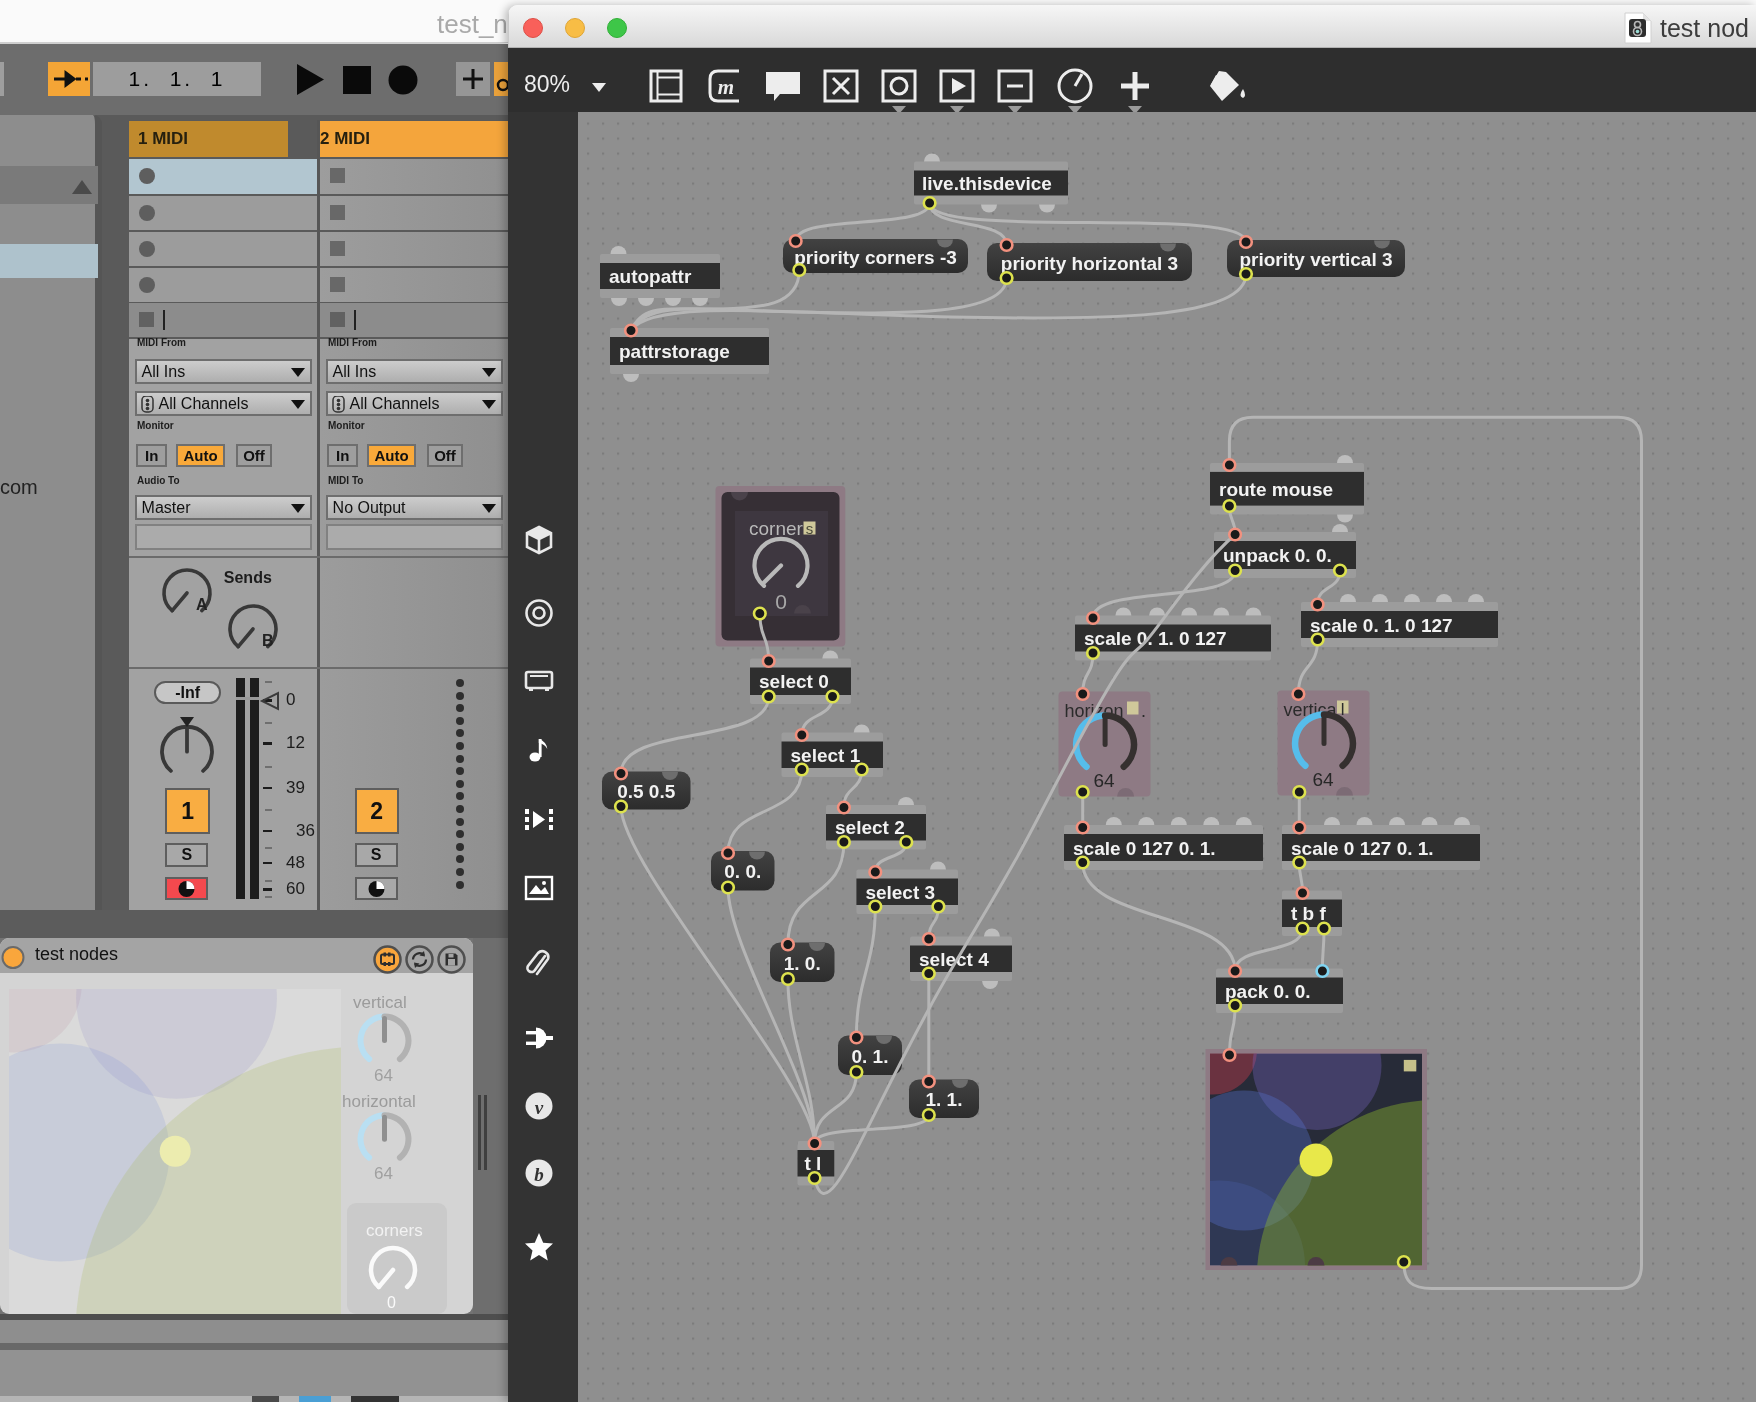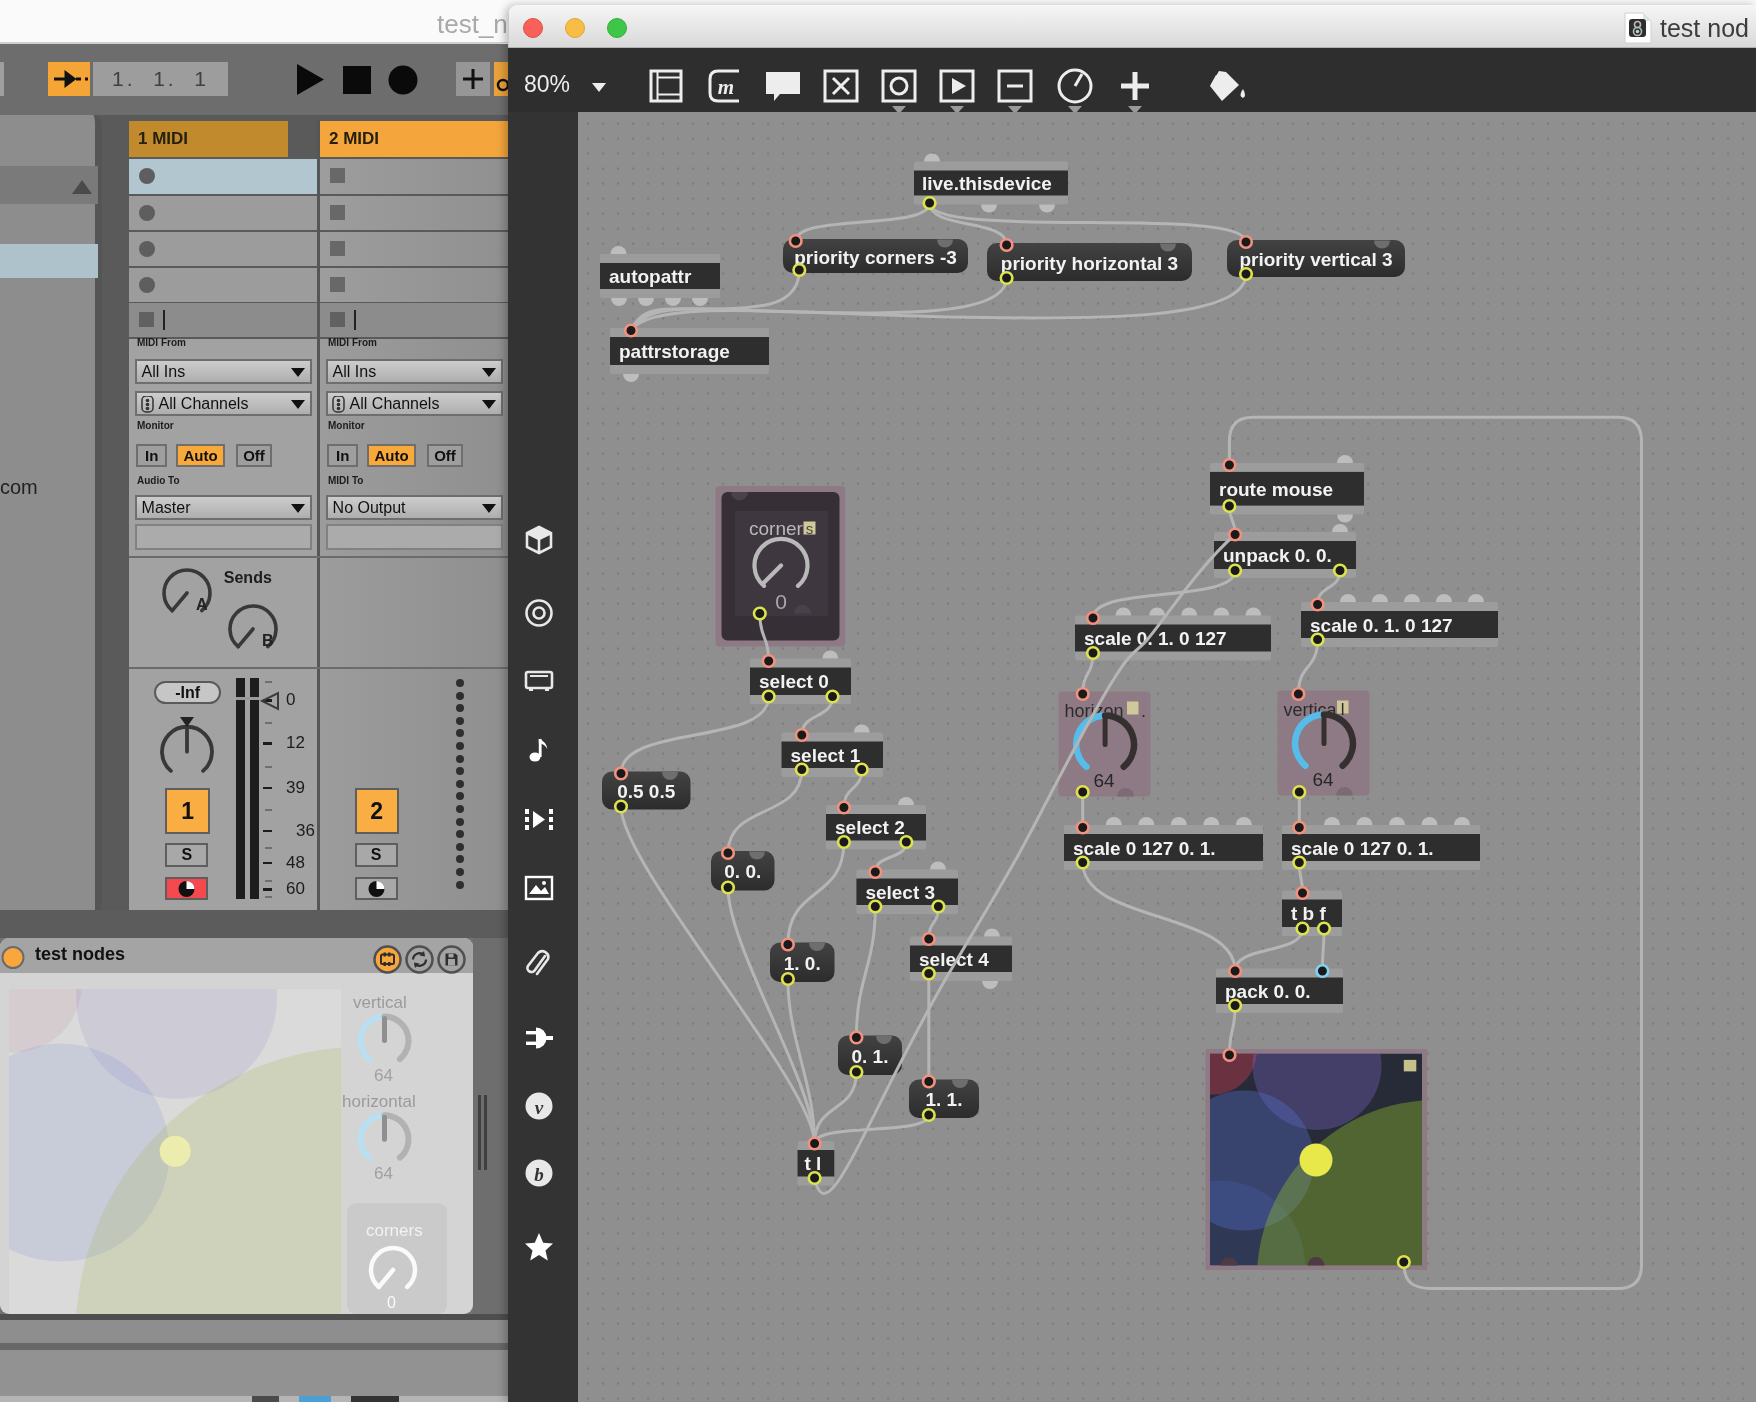--- a/index.html
+++ b/index.html
@@ -19,21 +19,21 @@
  <div class="abs" style="left:0;top:0;width:1756px;height:43px;background:#fafafa;border-bottom:1px solid #cfcfcf"></div>
  <div class="abs" style="left:437px;top:9px;font-size:26px;color:#a9a9a9">test_n</div>
 
  <div class="abs" style="left:0;top:44px;width:520px;height:71px;background:#6d6d6d"></div>
  <div class="abs" style="left:0;top:62px;width:4px;height:34px;background:#9e9e9e"></div>
  <div class="abs" style="left:47.5px;top:62px;width:42.5px;height:34px;background:#f4a536"></div>
  <svg class="abs" style="left:47.5px;top:62px" width="43" height="34">
       <path d="M6 17 L22 17 M18 11 L26 17 L18 23 Z" stroke="#111" stroke-width="3" fill="#111"></path>
       <path d="M28 17 L40 17" stroke="#111" stroke-width="3" stroke-dasharray="5 4"></path>
     </svg>
- <div class="abs" style="left:93px;top:62px;width:135px;height:34px;background:#9d9d9d;color:#404040;font-size:21px;line-height:34px;text-align:center;letter-spacing:3px">1.&nbsp;&nbsp;1.&nbsp;&nbsp;1</div>
+ <div class="abs" style="left:93px;top:62px;width:168px;height:34px;background:#9d9d9d;color:#000000;font-size:21px;line-height:34px;text-align:center;letter-spacing:3px">1.&nbsp;&nbsp;1.&nbsp;&nbsp;1</div>
  <svg class="abs" style="left:290px;top:60px" width="130" height="40">
   <path d="M7 4 L7 35 L34 19.5 Z" fill="#0a0a0a"></path>
   <rect x="53" y="6" width="28" height="28" fill="#0a0a0a"></rect>
   <circle cx="113" cy="20" r="14.5" fill="#0a0a0a"></circle>
  </svg>
  <div class="abs" style="left:456px;top:62px;width:34px;height:34px;background:#969696"></div>
  <svg class="abs" style="left:456px;top:62px" width="34" height="34">
       <path d="M17 7 L17 27 M7 17 L27 17" stroke="#111" stroke-width="3"></path>
     </svg>
  <div class="abs" style="left:493.5px;top:62px;width:14.5px;height:34px;background:#e9a13b"></div>
@@ -45,21 +45,21 @@
 
  <div class="abs" style="left:0;top:115px;width:102px;height:798px;background:#8d8d8d;border-right:7px solid #555;border-radius:0 9px 0 0"></div>
  <div class="abs" style="left:0;top:166px;width:98px;height:38px;background:#7a7a7a"></div>
  <svg class="abs" style="left:70px;top:178px" width="24" height="18">
       <path d="M12 2 L22 16 L2 16 Z" fill="#4a4a4a"></path>
     </svg>
  <div class="abs" style="left:0;top:244px;width:98px;height:34px;background:#aec2cc"></div>
  <div class="abs" style="left:0;top:476px;font-size:20px;color:#222">com</div>
 
  <div class="abs" style="left:129px;top:120.5px;width:159px;height:36px;background:#c08a2d;color:#26200f;font-weight:bold;font-size:17px;line-height:36px;padding-left:9px">1 MIDI</div>
- <div class="abs" style="left:320px;top:120.5px;width:188px;height:36px;background:#f4a53c;color:#26200f;font-weight:bold;font-size:17px;line-height:36px;padding-left:9px">2 MIDI</div>
+ <div class="abs" style="left:320px;top:120.5px;width:188px;height:36px;background:#f4a53c;color:#26200f;font-weight:bold;font-size:17px;line-height:36px;">2 MIDI</div>
 
  <div class="abs" style="left:129px;top:158.5px;width:188px;height:35px;background:#b2c6d0"></div>
  <div class="abs" style="left:320px;top:158.5px;width:188px;height:35px;background:linear-gradient(90deg,#9d9d9d,#909090)"></div>
  <div class="abs" style="left:139px;top:168.0px;width:16px;height:16px;border-radius:8px;background:#5e5e5e"></div>
  <div class="abs" style="left:330px;top:168.0px;width:15px;height:15px;background:#686868"></div>
  <div class="abs" style="left:129px;top:195.5px;width:188px;height:34px;background:#9c9c9c"></div>
  <div class="abs" style="left:320px;top:195.5px;width:188px;height:34px;background:linear-gradient(90deg,#9d9d9d,#909090)"></div>
  <div class="abs" style="left:139px;top:204.5px;width:16px;height:16px;border-radius:8px;background:#5e5e5e"></div>
  <div class="abs" style="left:330px;top:204.5px;width:15px;height:15px;background:#686868"></div>
  <div class="abs" style="left:129px;top:231.5px;width:188px;height:34px;background:#9c9c9c"></div>
@@ -180,21 +180,21 @@
       <line x1="187" y1="751.7" x2="187.0" y2="726.7" stroke="#383838" stroke-width="3.8" stroke-linecap="round"></line>
       <path d="M180 717 L194 717 L187 727 Z" fill="#222"></path>
       <path d="M278 693 L278 709 L262 701 Z" fill="none" stroke="#3a3a3a" stroke-width="2"></path>
     </svg>
 
  <div class="abs" style="left:0;top:913px;width:520px;height:489px;background:#737373"></div>
  <div class="abs" style="left:0;top:910px;width:520px;height:28px;background:#5c5c5c"></div>
  <div class="abs" style="left:473px;top:938px;width:47px;height:376px;background:#6e6e6e"></div>
  <div class="abs" style="left:0;top:938px;width:473px;height:376px;background:#d4d4d4;border-radius:9px;overflow:hidden">
       <div class="abs" style="left:0;top:0;width:473px;height:35px;background:#a4a4a4"></div>
-      <div class="abs" style="left:35px;top:6px;font-size:18px;font-weight:bold;color:#111">test nodes</div>
+      <div class="abs" style="left:35px;top:6px;font-size:18px;font-weight:normal;color:#111">test nodes</div>
     </div>
  <svg class="abs" style="left:0px;top:938px" width="473" height="40">
       <circle cx="13" cy="19.5" r="10.5" fill="#f9a63c" stroke="#6a6a6a" stroke-width="2"></circle>
       <circle cx="387.5" cy="21.5" r="13" fill="#f9a63c" stroke="#4f4f4f" stroke-width="2.5"></circle>
       <rect x="381" y="16.5" width="13" height="9.5" rx="1.5" fill="none" stroke="#2e2e2e" stroke-width="2"></rect>
       <rect x="383.5" y="14.5" width="2.5" height="4" fill="#2e2e2e"></rect>
       <rect x="388" y="14.5" width="2.5" height="4" fill="#2e2e2e"></rect>
       <rect x="383.5" y="24" width="2.5" height="4" fill="#2e2e2e"></rect>
       <rect x="388" y="24" width="2.5" height="4" fill="#2e2e2e"></rect>
       <circle cx="419.5" cy="21.5" r="13" fill="#a4a4a4" stroke="#4f4f4f" stroke-width="2.5"></circle>

